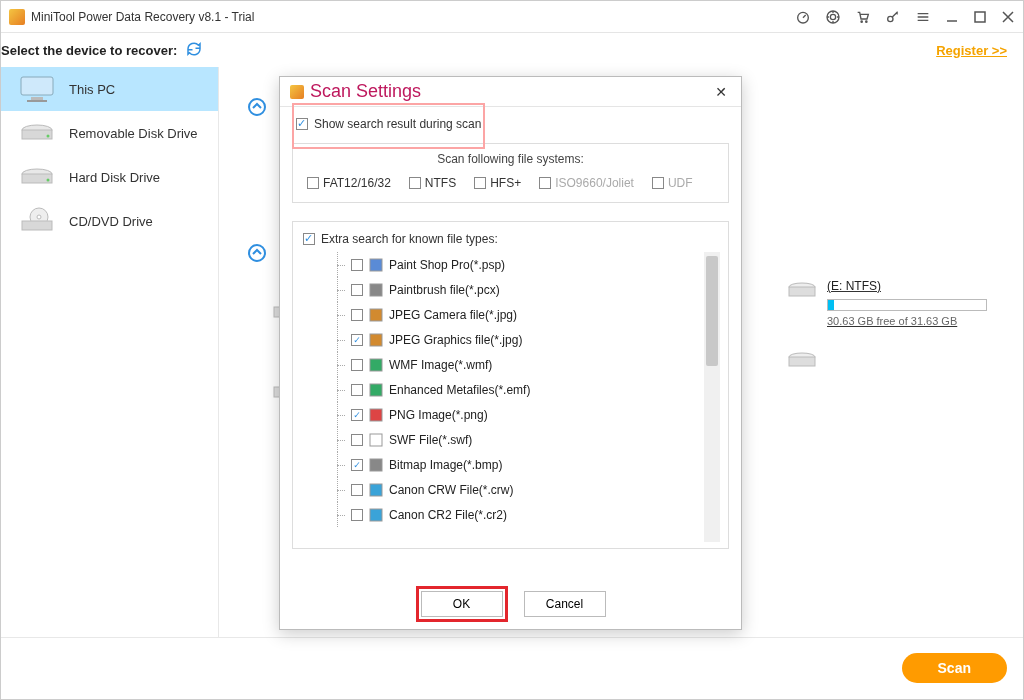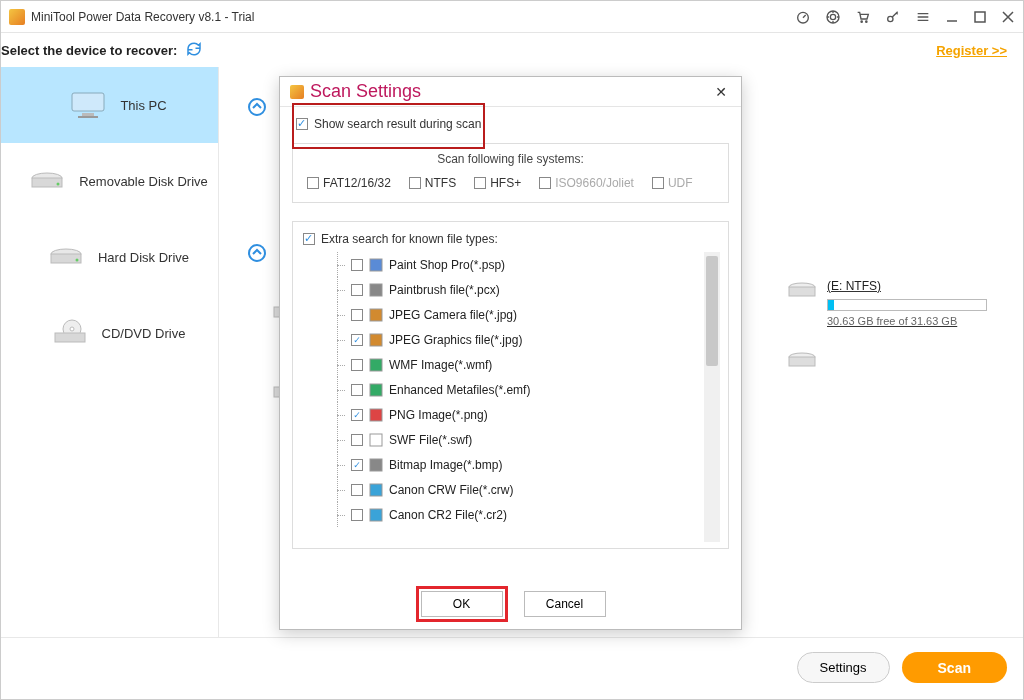--- a/index.html
+++ b/index.html
@@ -12,21 +12,21 @@
 .titlebar .ticon { width: 16px; height: 16px; color: #555; display:flex; align-items:center; justify-content:center; cursor:pointer; }
 .titlebar .wicon { width: 14px; height: 14px; color: #555; cursor:pointer; }
 
 .topstrip { height: 34px; display: flex; align-items: center; padding-right: 16px; font-size: 13px; }
 .topstrip .label { font-weight: 600; color: #222; }
 .topstrip .refresh { margin-left: 8px; color: #2f8fe0; cursor:pointer; }
 .topstrip .register { margin-left: auto; color: #f5a300; font-weight: 700; text-decoration: underline; cursor:pointer; }
 
 .main { display: flex; height: 570px; }
 .sidebar { width: 218px; border-right: 1px solid #e8e8e8; }
-.sidebar .item { height: 76px; display: flex; align-items: center; padding-left: 18px; gap: 14px; cursor:pointer;justify-content:center; }
+.sidebar .item { height: 44px; display: flex; align-items: center; padding-left: 18px; gap: 14px; cursor:pointer; }
 .sidebar .item.active { background: #b8e6ff; }
 .drive-icon { width: 36px; height: 22px; }
 .drive-icon svg, .disc-icon svg, .pc-icon svg { width: 100%; height: 100%; }
 .pc-icon { width: 36px; height: 28px; }
 .disc-icon { width: 36px; height: 28px; }
 .sidebar .lbl { font-size: 13px; color: #333; }
 
 .content { flex: 1; position: relative; padding: 6px 14px; }
 
 .collapser { position: absolute; left: 28px; width: 20px; height: 20px; color: #2f8fe0; }
@@ -50,21 +50,21 @@
 .btn-settings { border:1px solid #ccc; border-radius: 16px; padding: 7px 22px; background:#f7f7f7; font-size:13px; cursor:pointer; }
 .btn-scan { border:none; border-radius: 16px; padding: 7px 36px; background:#ff9b00; color:#fff; font-weight:700; font-size:14px; cursor:pointer; }
 
 .modal { position: absolute; left: 279px; top: 76px; width: 463px; height: 554px; background:#fff; border:1px solid #bbb; box-shadow: 0 4px 16px rgba(0,0,0,.2); z-index: 50; display:flex; flex-direction:column; }
 .modal .mtitle { height: 30px; display:flex; align-items:center; padding: 0 10px; border-bottom:1px solid #e5e5e5; }
 .modal .mtitle .micon { width:14px; height:14px; background: linear-gradient(135deg,#f4c542,#e67e22); margin-right:6px; border-radius:2px; }
 .modal .mtitle .mtxt { font-size:18px; color:#be185d; }
 .modal .mtitle .mclose { margin-left:auto; font-size:14px; color:#333; cursor:pointer; padding:0 4px; }
 .modal .mbody { padding: 10px 12px; flex:1; }
 
-.hl-red { border: 2px solid #b91c1c; padding: 14px 2px; }
+.hl-red { border: 2px solid #fca5a5; padding: 14px 2px; }
 .showrow { display:inline-flex; align-items:center; gap:6px; }
 
 .fsgroup { border:1px solid #ddd; margin-top: 10px; padding: 8px 10px 12px 10px; }
 .fsgroup .fscap { text-align:center; font-size:12px; color:#444; margin-bottom: 10px; }
 .fslist { display:flex; gap:18px; justify-content:flex-start; padding-left: 4px; font-size:12px; }
 .fslist label { display:flex; align-items:center; gap:4px; color:#333; }
 .fslist label.muted { color:#aaa; }
 
 .treebox { border:1px solid #ddd; margin-top: 18px; padding: 10px 8px 6px 10px; height: 328px; display:flex; flex-direction:column; }
 .treehead { display:flex; align-items:center; gap:6px; font-size:12px; color:#333; margin-bottom:6px; }
@@ -220,21 +220,20 @@
               <ellipse cx="15" cy="6" rx="13" ry="4" fill="#eee" stroke="#bbb"></ellipse>
               <rect x="2" y="6" width="26" height="9" fill="#ddd" stroke="#bbb"></rect>
             </svg></span>
       </div>
     </div>
   </div>
 </div>
 
 <div class="footer">
   <div class="right">
-    <button class="btn-settings">Settings</button>
     <button class="btn-scan">Scan</button>
   </div>
 </div>
 
 <div class="modal">
   <div class="mtitle">
     <span class="micon"></span>
     <span class="mtxt">Scan Settings</span>
     <span class="mclose">✕</span>
   </div>

